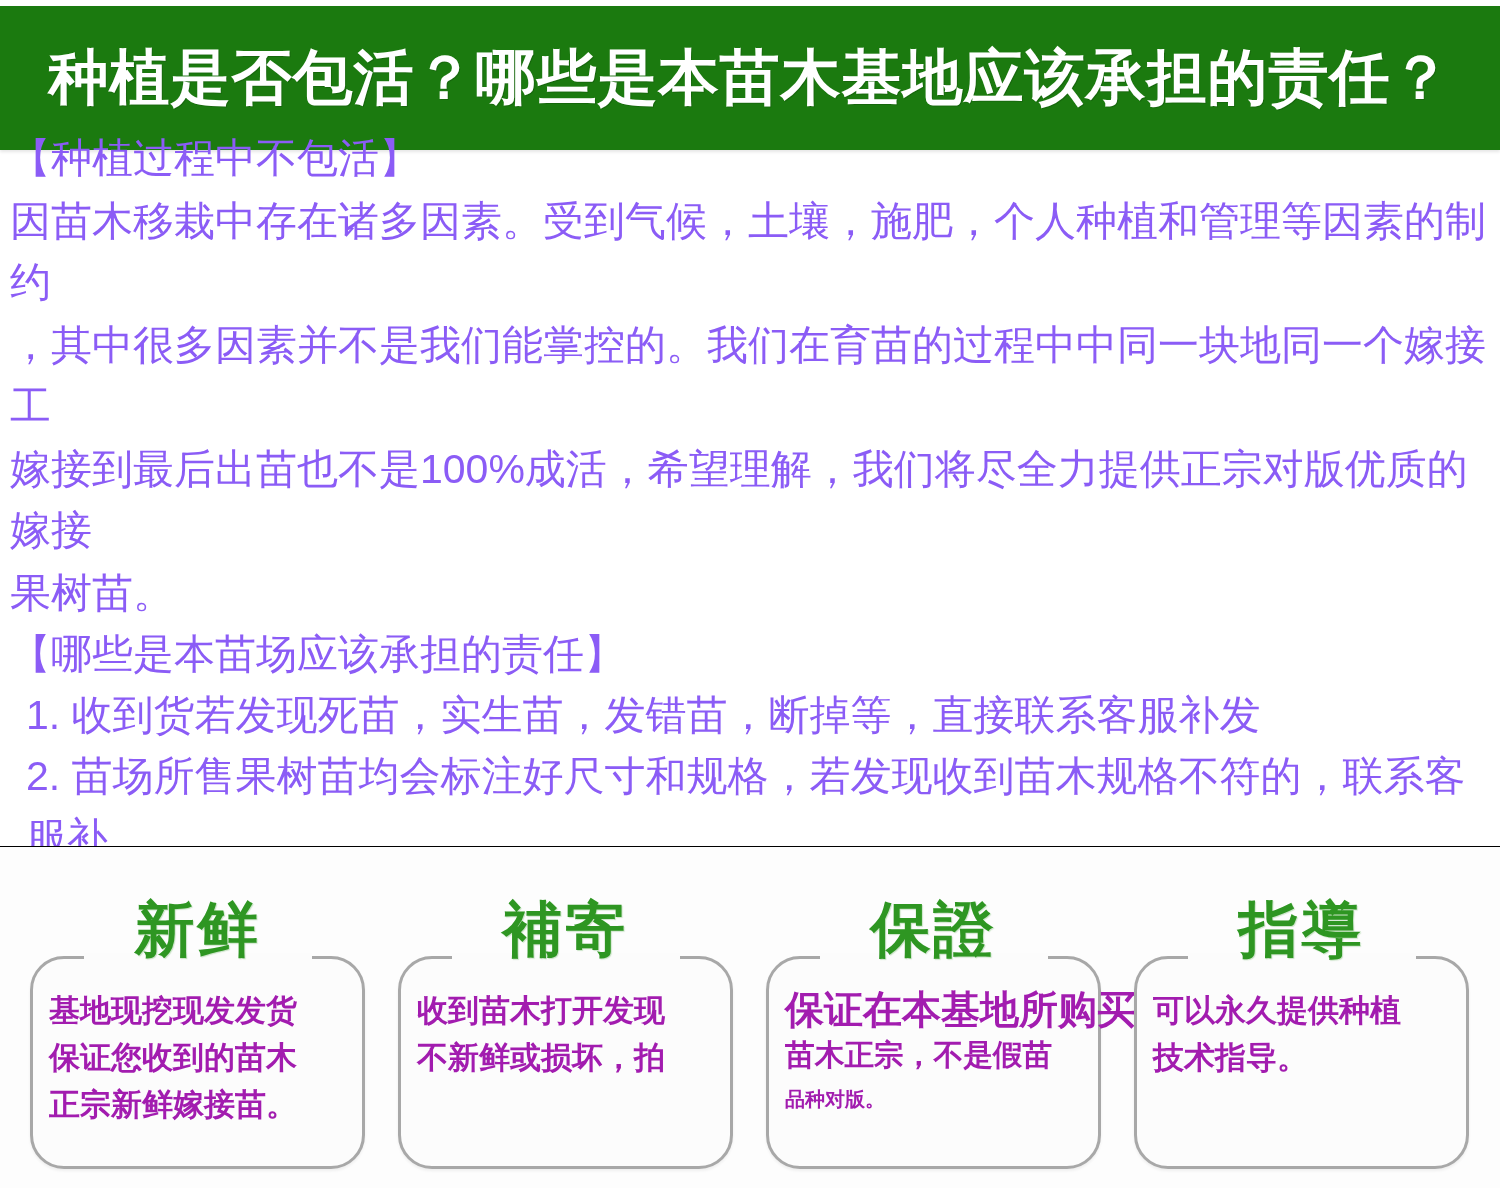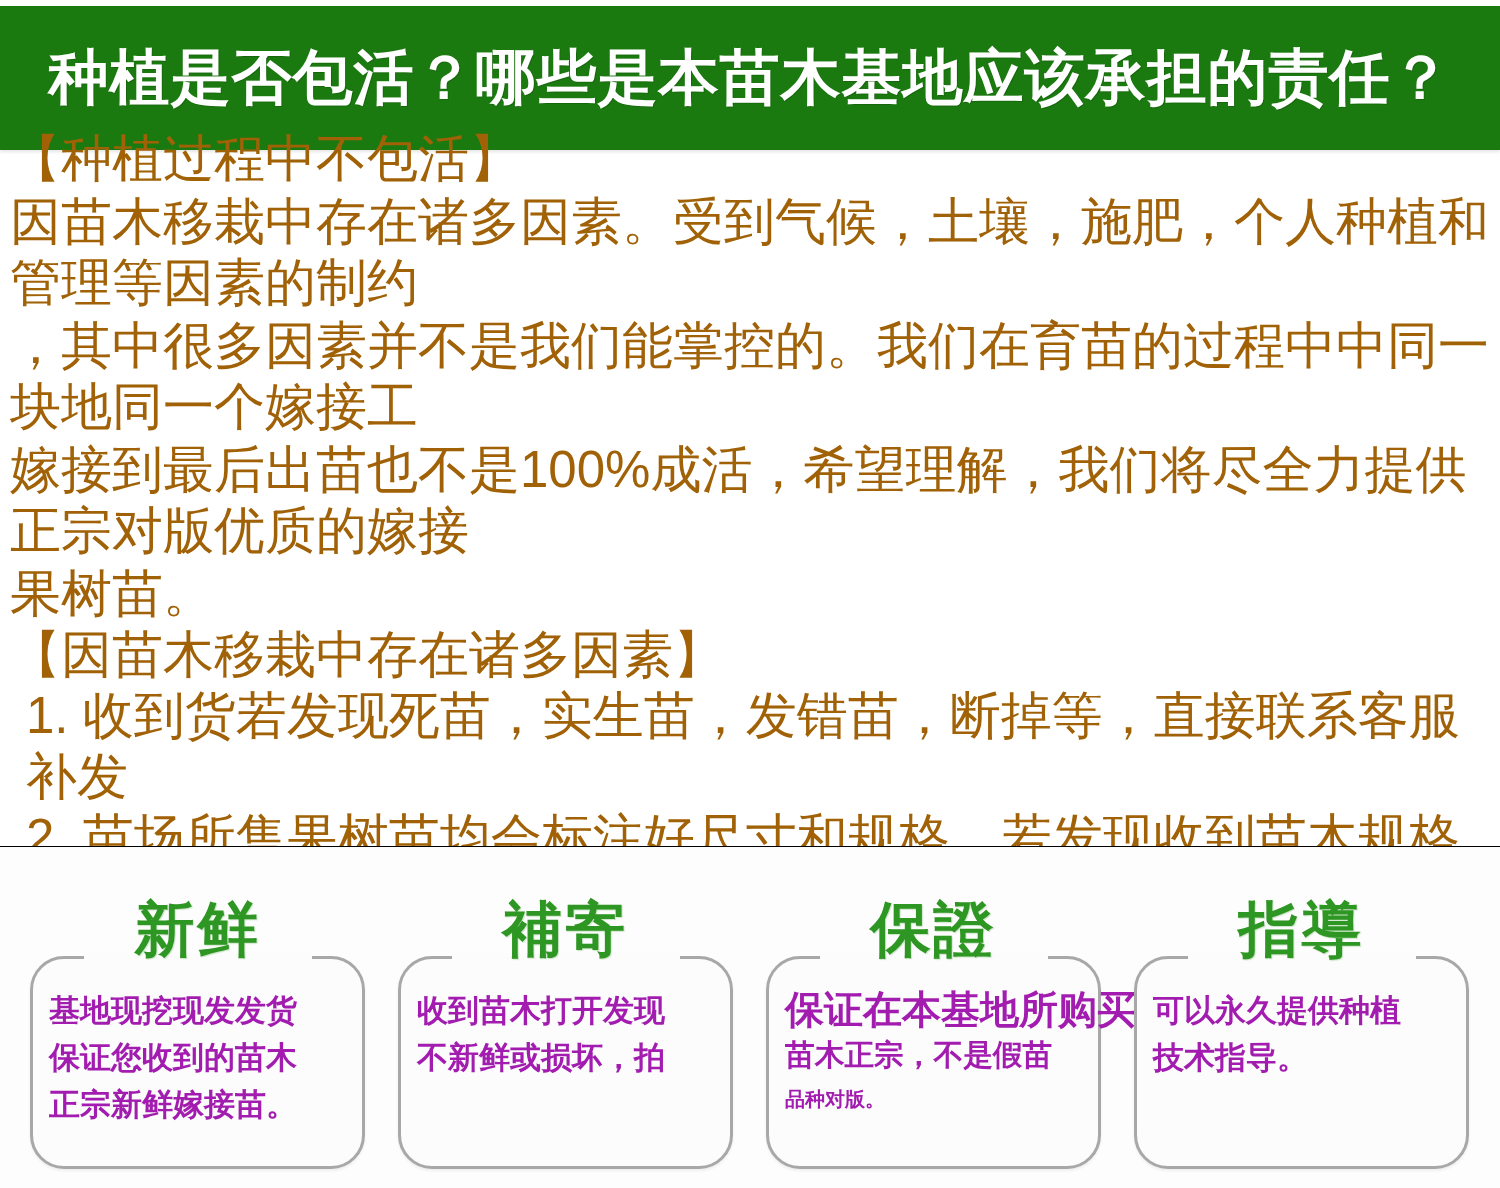--- a/index.html
+++ b/index.html
@@ -49,23 +49,23 @@
     position: absolute;
     left: 0;
     top: 128px;
     width: 1500px;
     height: 718px;
     padding: 0 8px 0 10px;
     box-sizing: border-box;
     color: #000000;
   }
   .para {
-    font-size: 51px;
+    font-size: 41px;
     line-height: 61px;
-    color: #a16207;
+    color: #8b5cf6;
     letter-spacing: 0px;
     text-align: left;
     word-break: break-all;
   }
   .para.section-head {
     font-weight: normal;
   }
   .para.body-block {
     margin-top: 2px;
   }
@@ -165,21 +165,21 @@
 
   <div class="article">
 
     <div class="para section-head">【种植过程中不包活】</div>
 
     <div class="para body-block">因苗木移栽中存在诸多因素。受到气候，土壤，施肥，个人种植和管理等因素的制约</div>
     <div class="para body-block">，其中很多因素并不是我们能掌控的。我们在育苗的过程中中同一块地同一个嫁接工</div>
     <div class="para body-block">嫁接到最后出苗也不是100%成活，希望理解，我们将尽全力提供正宗对版优质的嫁接</div>
     <div class="para body-block">果树苗。</div>
 
-    <div class="para section-head">【因苗木移栽中存在诸多因素】</div>
+    <div class="para section-head">【哪些是本苗场应该承担的责任】</div>
 
     <div class="para list-item">1. 收到货若发现死苗，实生苗，发错苗，断掉等，直接联系客服补发</div>
     <div class="para list-item">2. 苗场所售果树苗均会标注好尺寸和规格，若发现收到苗木规格不符的，联系客服补</div>
     <div class="para list-item">发</div>
     <div class="para list-item">3. 若发芽开花结果发出的果实不对版的，立即联系客服补发</div>
     <div class="para list-item">4. 若收到苗木正常种植1周内枯萎的，请联系客服补发</div>
     <div class="para list-item">5. 其他特殊情况，及时联系客服</div>
   </div>
 
   <div class="cards-area">

